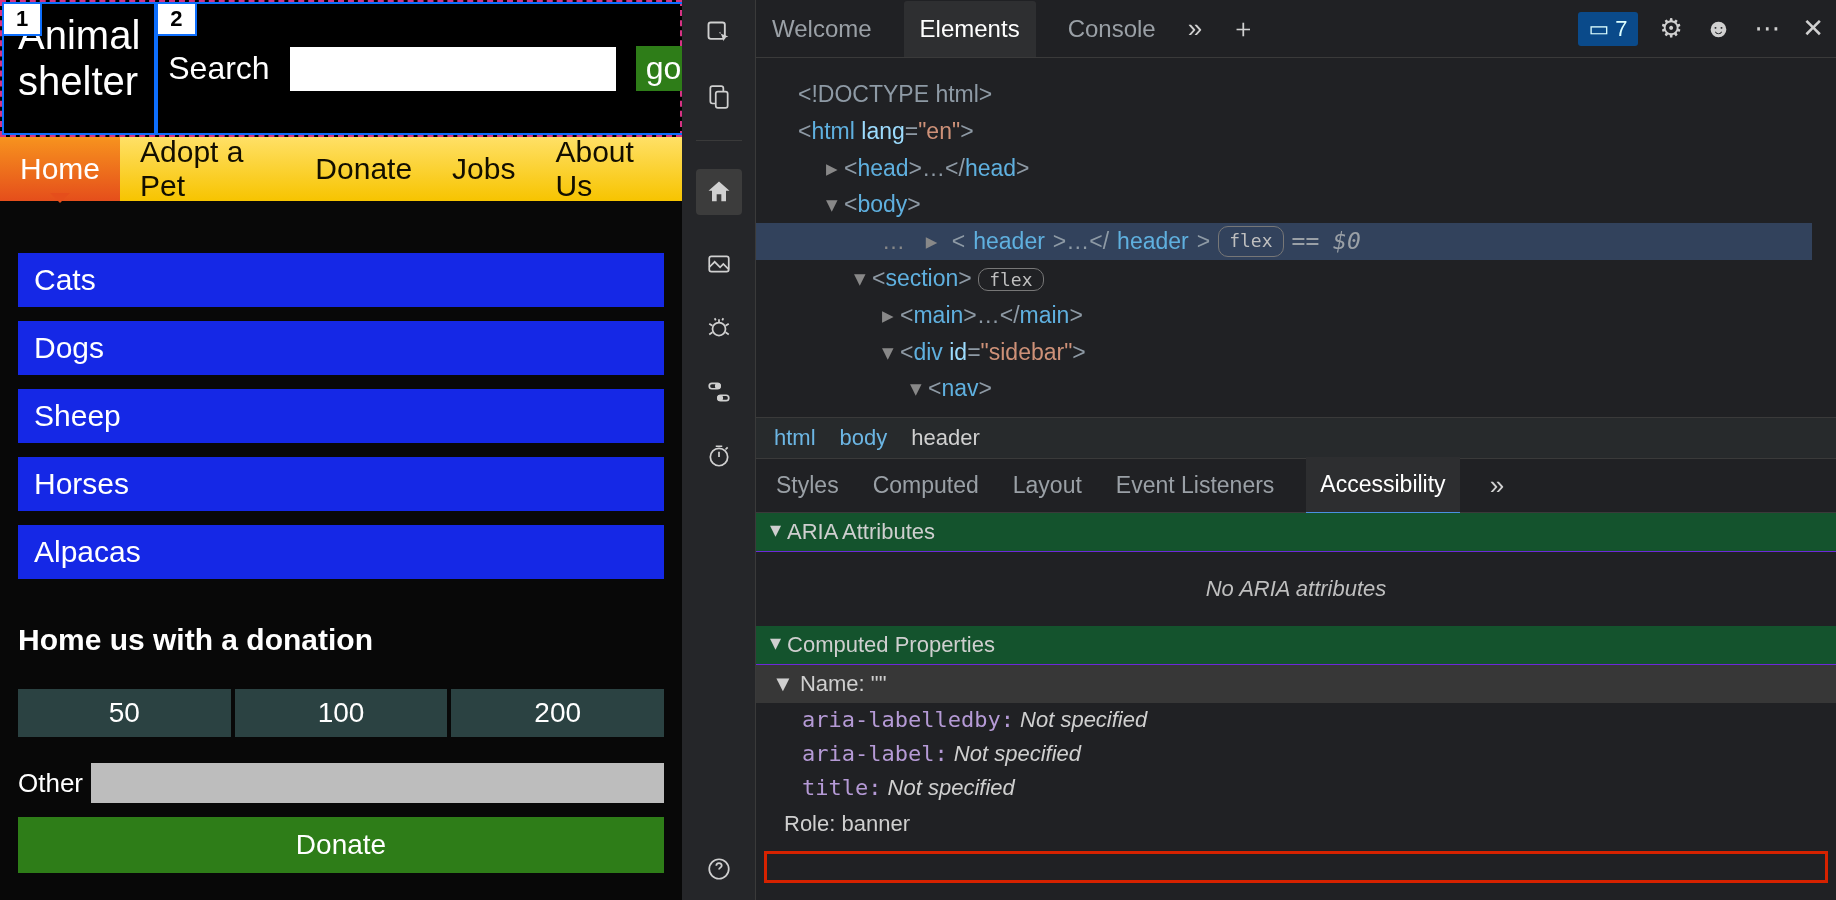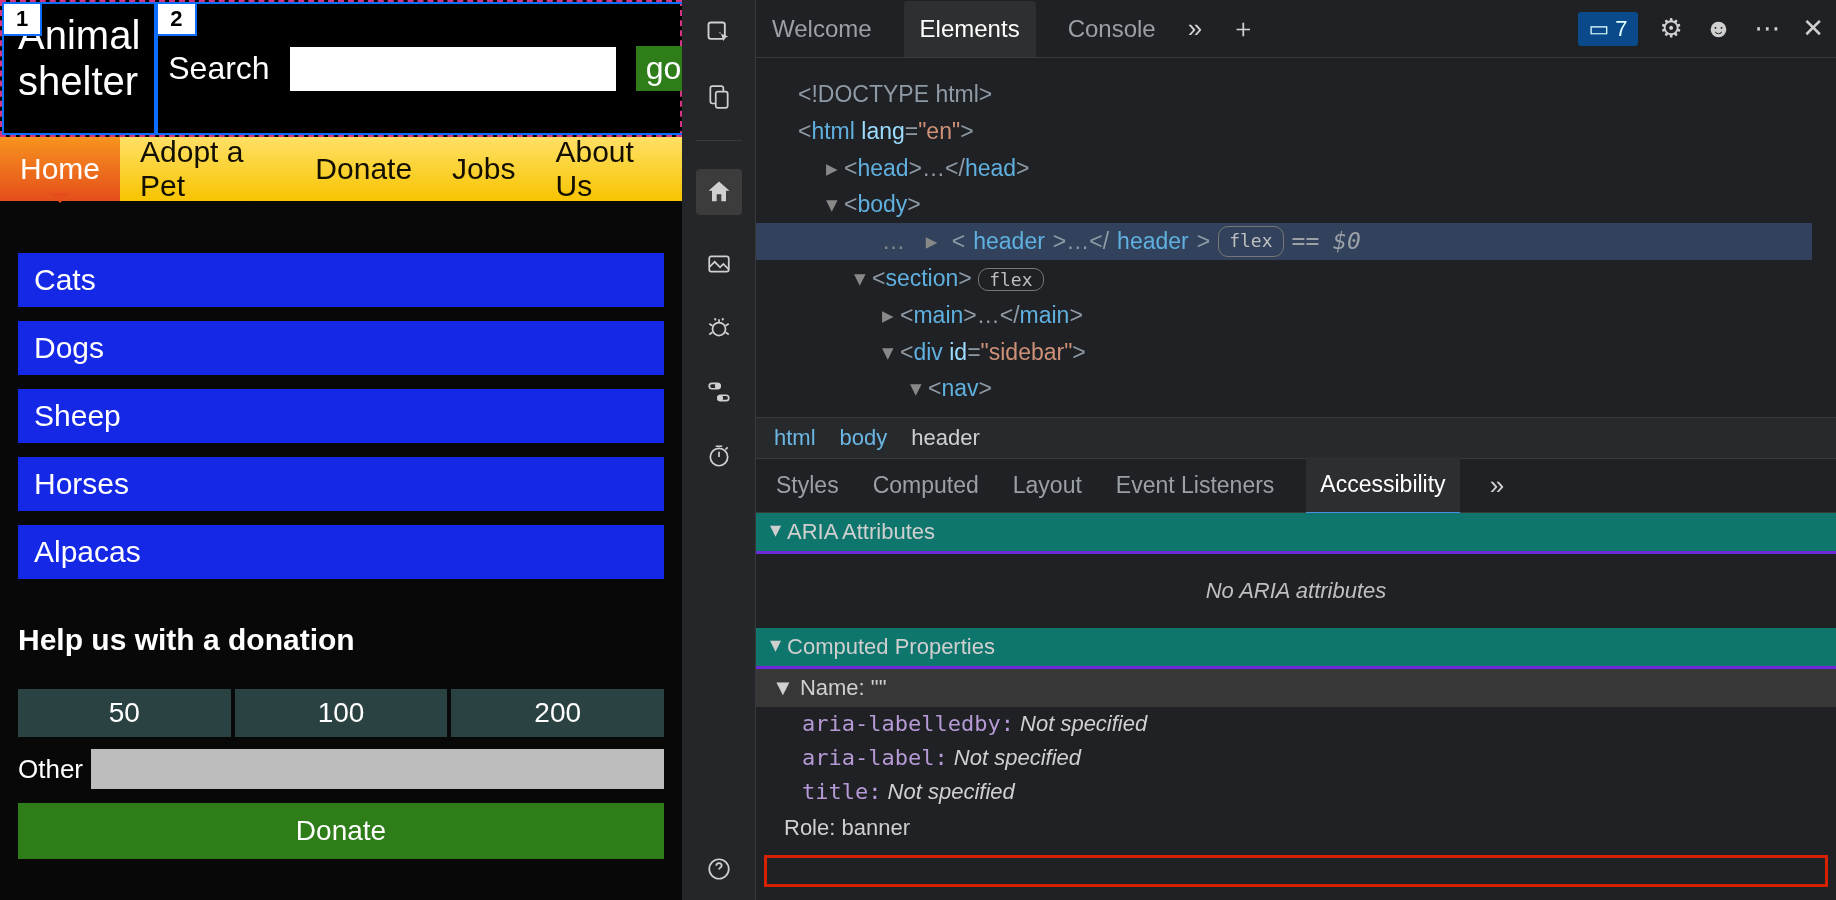--- a/index.html
+++ b/index.html
@@ -20,21 +20,21 @@
 .main-nav { display: flex; background: linear-gradient(#ffe066,#f7c400); height: 64px; align-items: stretch; }
 .nav-item { display: flex; align-items: center; padding: 0 20px; font-size: 30px; color: #120e00; cursor: pointer; position: relative; }
 .nav-item.active { background: linear-gradient(#f7931e,#e54e1b); color: #fff; }
 .nav-item.active::after { content: ""; position: absolute; left: 50%; bottom: -12px; margin-left: -10px; border: 10px solid transparent; border-top-color: #e54e1b; }
 
 .side-list { padding: 52px 18px 0; }
 .side-list .cat-item { background: #1528e6; color: #fff; font-size: 30px; padding: 10px 16px; margin-bottom: 14px; cursor: pointer; }
 
 .donate-block { padding: 30px 18px 0; }
 .donate-title { font-size: 30px; font-weight: 700; margin-bottom: 32px; }
-.amount-row { display: flex; gap: 4px; margin-bottom: 12px; }
+.amount-row { display: flex; gap: 4px; margin-bottom: 26px; }
 .amount-btn { flex: 1; background: #2b4242; color: #fff; font-size: 28px; border: none; padding: 8px 0; cursor: pointer; }
 .other-row { display: flex; align-items: center; gap: 8px; margin-bottom: 14px; }
 .other-label { font-size: 26px; }
 .other-input { flex: 1; height: 40px; background: #bdbdbd; border: none; font-size: 24px; padding: 0 8px; }
 .donate-btn { width: 100%; background: #2e7d18; color: #fff; border: none; font-size: 28px; padding: 12px 0; cursor: pointer; }
 
 
 .devtools { position: absolute; left: 682px; top: 0; right: 0; bottom: 0; background: #202124; color: #cfcfcf; display: flex; }
 .dt-rail { width: 74px; background: #252629; display: flex; flex-direction: column; align-items: center; padding-top: 18px; gap: 34px; border-right: 1px solid #3a3a3a; position: relative; }
 .dt-rail .rail-icon { width: 30px; height: 30px; display: flex; align-items: center; justify-content: center; color: #d0d0d0; cursor: pointer; }
@@ -68,21 +68,21 @@
 .bc-bar { height: 42px; display: flex; align-items: center; gap: 24px; padding: 0 18px; border-top: 1px solid #3a3a3a; border-bottom: 1px solid #3a3a3a; font-size: 22px; background: #272a2c; }
 .bc-item { color: #6cb6e4; cursor: pointer; }
 .bc-item.sel { color: #d0d0d0; }
 
 .panel-tabs { height: 54px; display: flex; align-items: center; gap: 30px; padding: 0 18px; border-bottom: 1px solid #3a3a3a; font-size: 23px; }
 .panel-tab { color: #9aa0a6; cursor: pointer; padding: 14px 2px; }
 .panel-tab.active { color: #fff; background: #2d2e30; padding: 14px 14px; }
 .panel-tab.active-ul { border-bottom: 2px solid #4a90e2; }
 
 .a11y-body { flex: 1; overflow: auto; font-size: 22px; }
-.a11y-section-h { padding: 6px 14px; background: #0f766e; border-bottom: 3px solid #6d28d9; }
+.a11y-section-h { padding: 6px 14px; background: #14532d; border-bottom: 1px solid #6d28d9; }
 .a11y-section-h .tw { display: inline-block; transform: translateY(-2px); margin-right: 6px; }
 .a11y-noaria { text-align: center; font-style: italic; color: #bfbfbf; padding: 24px 0; }
 .name-line { background: #373737; padding: 6px 16px; }
 .propline { padding: 4px 4px 4px 46px; }
 .propkey { color: #b59ad6; font-family: Consolas,monospace; }
 .propns { font-style: italic; color: #cfcfcf; }
 .rolesimple { padding: 6px 16px 8px 28px; }
 
 .sov-box { border: 3px solid #d62200; margin: 6px 8px 0 8px; padding: 4px 6px 14px; }
 .sov-check { display: flex; align-items: center; gap: 10px; padding: 8px 6px 0 22px; font-size: 22px; }
@@ -116,21 +116,21 @@
 
   <div class="side-list">
     <div class="cat-item">Cats</div>
     <div class="cat-item">Dogs</div>
     <div class="cat-item">Sheep</div>
     <div class="cat-item">Horses</div>
     <div class="cat-item">Alpacas</div>
   </div>
 
   <div class="donate-block">
-    <div class="donate-title">Help us with a donation</div>
+    <div class="donate-title">Home us with a donation</div>
     <div class="amount-row">
       <button class="amount-btn">50</button>
       <button class="amount-btn">100</button>
       <button class="amount-btn">200</button>
     </div>
     <div class="other-row">
       <span class="other-label">Other</span>
       <input class="other-input" style="">
     </div>
     <button class="donate-btn">Donate</button>

